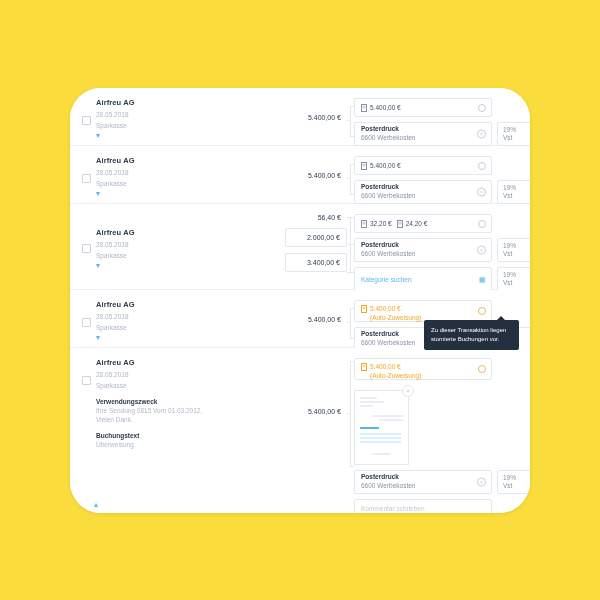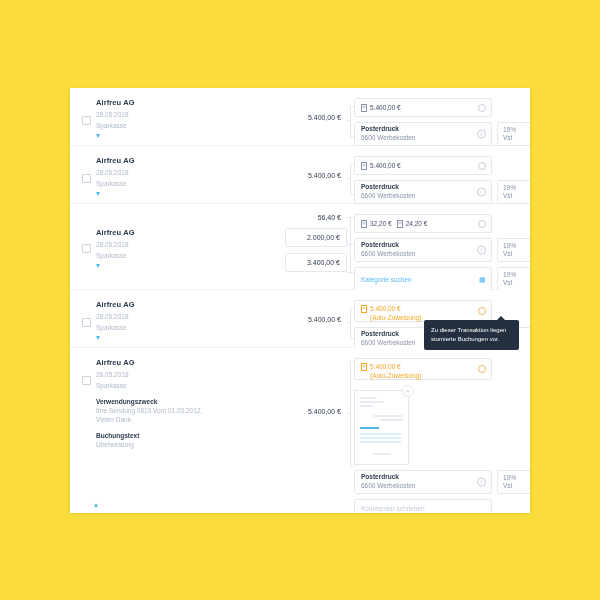--- a/index.html
+++ b/index.html
@@ -10,20 +10,21 @@
     overflow:hidden;
     -webkit-font-smoothing:antialiased;
   }
   .card{
     position:absolute;
     left:70px;top:88px;
     width:460px;height:425px;
     background:#ffffff;
     box-shadow:0 1px 4px rgba(0,0,0,.10);
     overflow:hidden;
+    border-radius:31px;
   }
   .row{
     position:relative;
     display:flex;
     border-bottom:1px solid #eceff4;
     background:#fff;
   }
   .row:last-child{border-bottom:none;}
 
   

